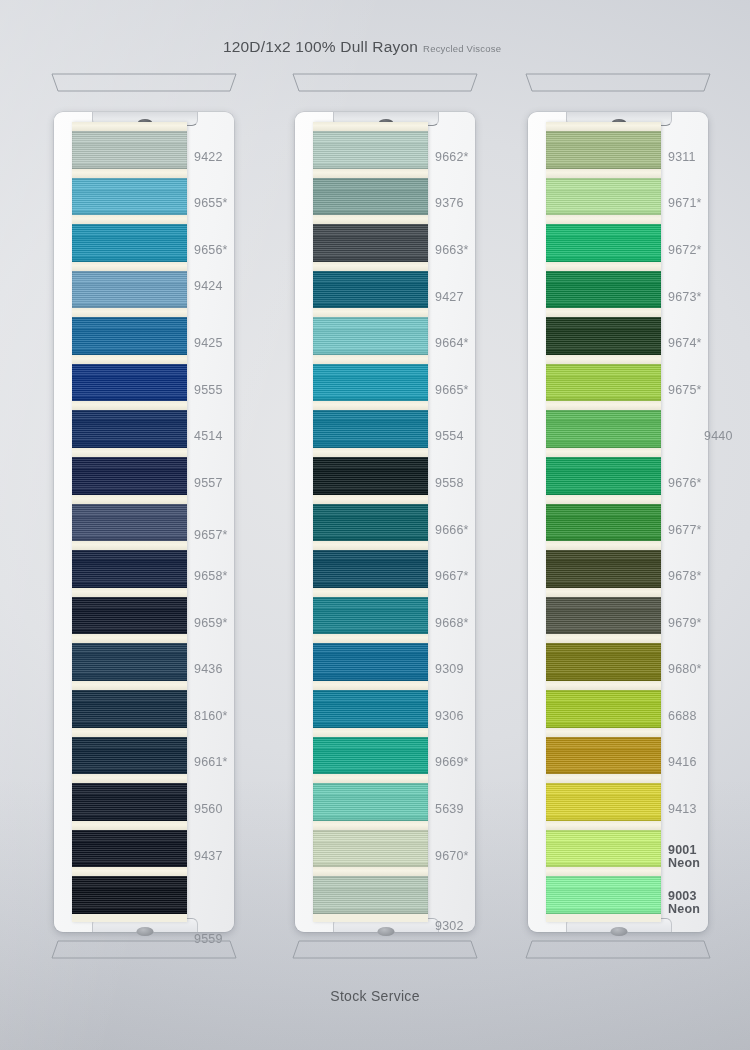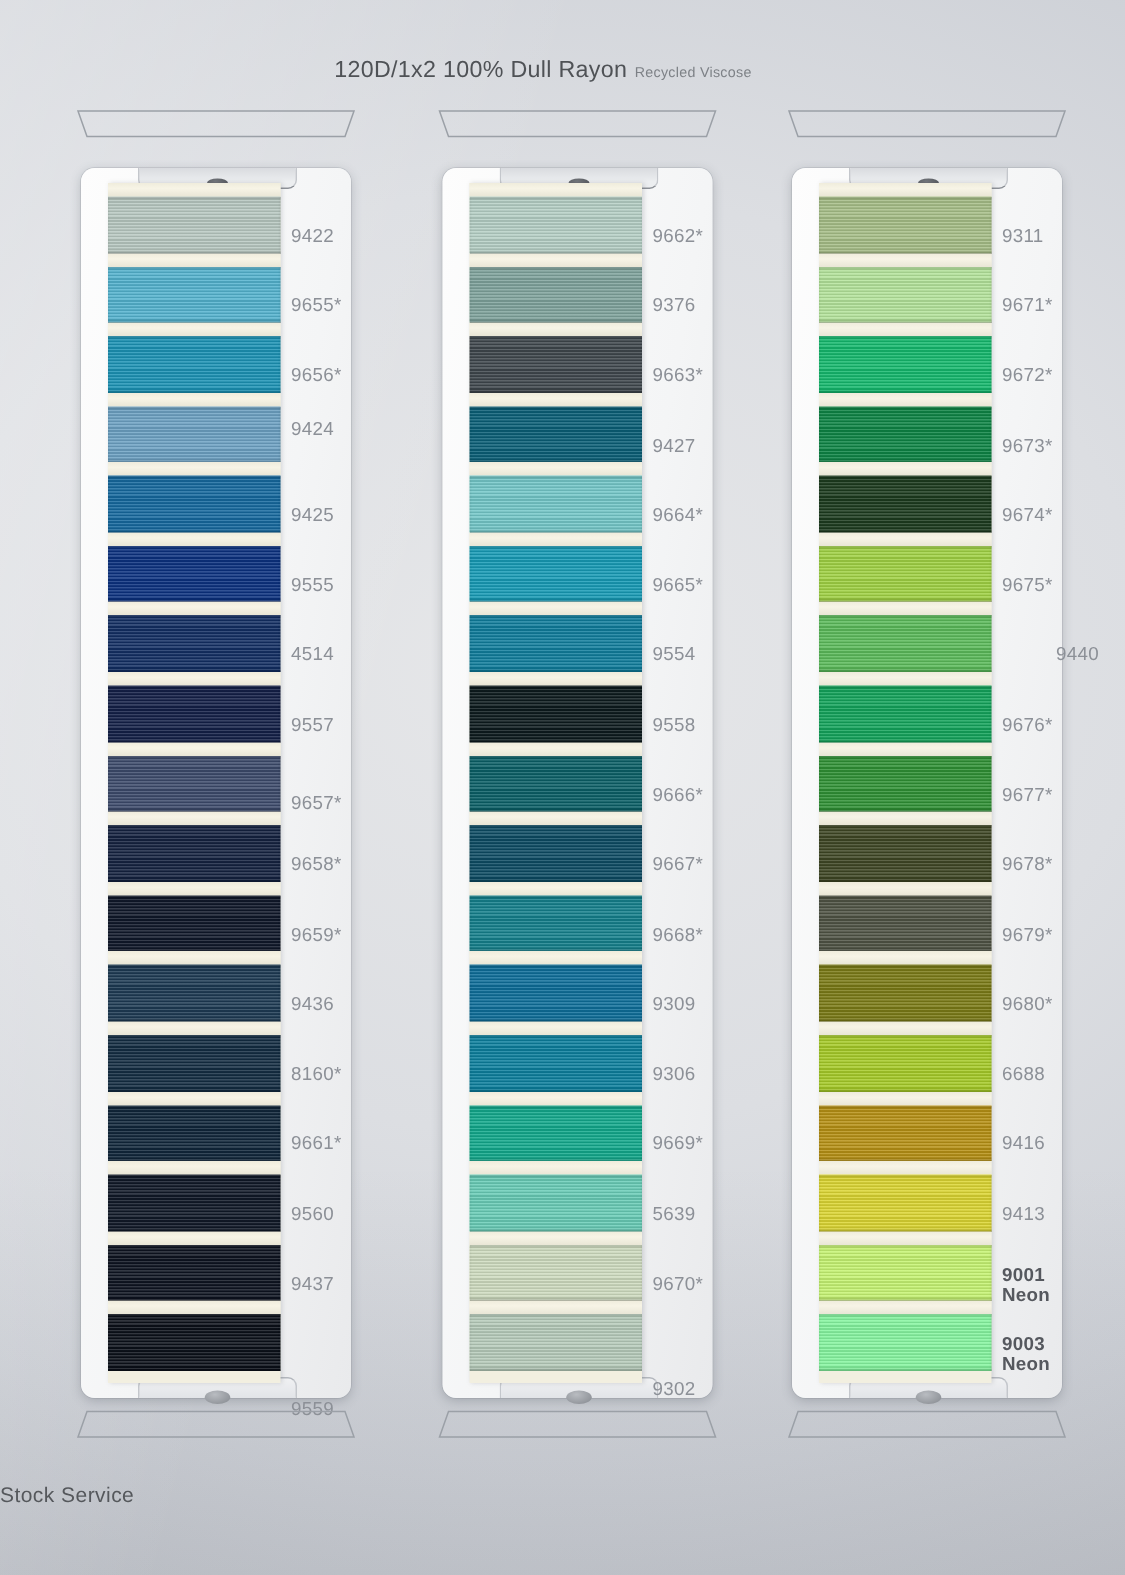--- a/index.html
+++ b/index.html
@@ -49,21 +49,21 @@
     font-size: 9.5px;
     color: #7d8186;
     margin-left: 5px;
     letter-spacing: .2px;
   }
   #footer {
     position: absolute;
     top: 988px;
     left: 0;
     width: 750px;
-    text-align: left;
+    text-align: center;
     font-size: 14px;
     color: #55585c;
     letter-spacing: .3px;
   }
 
   
   .column {
     position: absolute;
     top: 72px;
     width: 200px;

